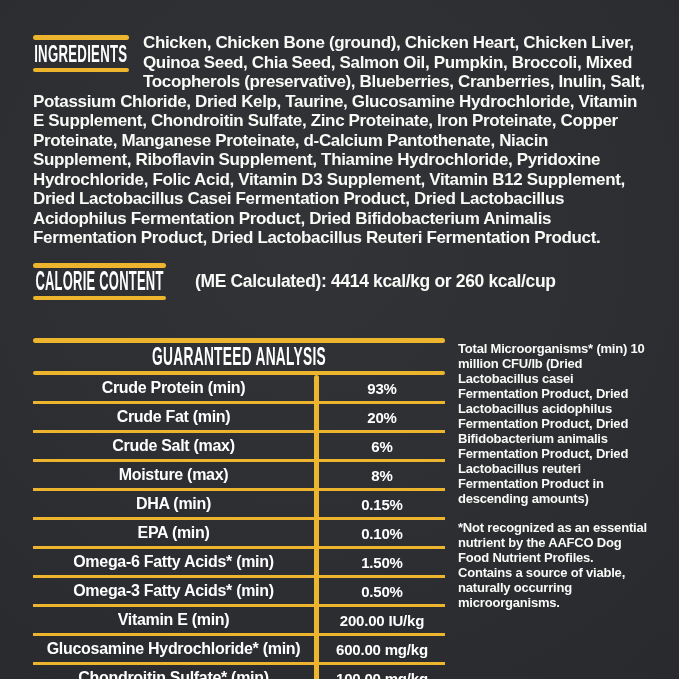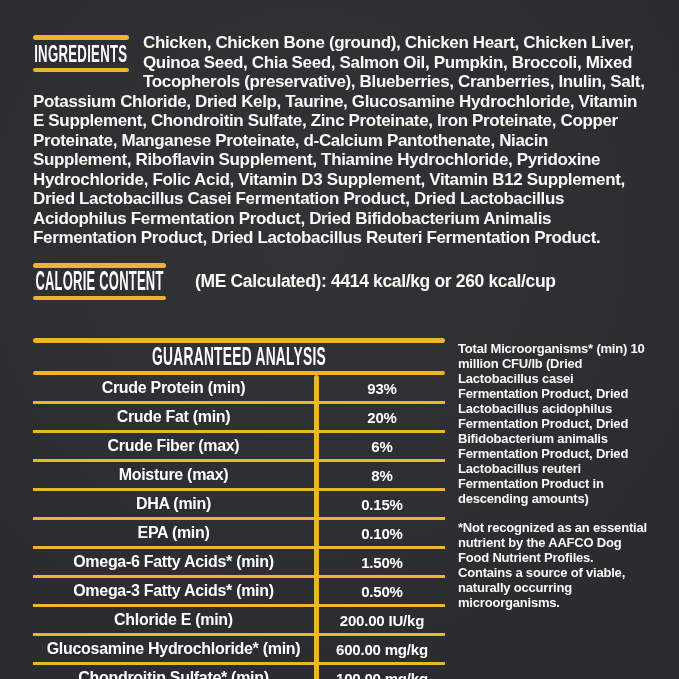--- a/index.html
+++ b/index.html
@@ -116,21 +116,21 @@
     <div class="ga-label">Crude Protein (min)</div>
     <div class="ga-value">93%</div>
   </div>
 
   <div class="ga-row">
     <div class="ga-label">Crude Fat (min)</div>
     <div class="ga-value">20%</div>
   </div>
 
   <div class="ga-row">
-    <div class="ga-label">Crude Fiber (max)</div>
+    <div class="ga-label">Crude Salt (max)</div>
     <div class="ga-value">6%</div>
   </div>
 
   <div class="ga-row">
     <div class="ga-label">Moisture (max)</div>
     <div class="ga-value">8%</div>
   </div>
 
   <div class="ga-row">
     <div class="ga-label">DHA (min)</div>
@@ -146,21 +146,21 @@
     <div class="ga-label">Omega-6 Fatty Acids* (min)</div>
     <div class="ga-value">1.50%</div>
   </div>
 
   <div class="ga-row">
     <div class="ga-label">Omega-3 Fatty Acids* (min)</div>
     <div class="ga-value">0.50%</div>
   </div>
 
   <div class="ga-row">
-    <div class="ga-label">Chloride E (min)</div>
+    <div class="ga-label">Vitamin E (min)</div>
     <div class="ga-value">200.00 IU/kg</div>
   </div>
 
   <div class="ga-row">
     <div class="ga-label">Glucosamine Hydrochloride* (min)</div>
     <div class="ga-value">600.00 mg/kg</div>
   </div>
 
   <div class="ga-row">
     <div class="ga-label">Chondroitin Sulfate* (min)</div>

